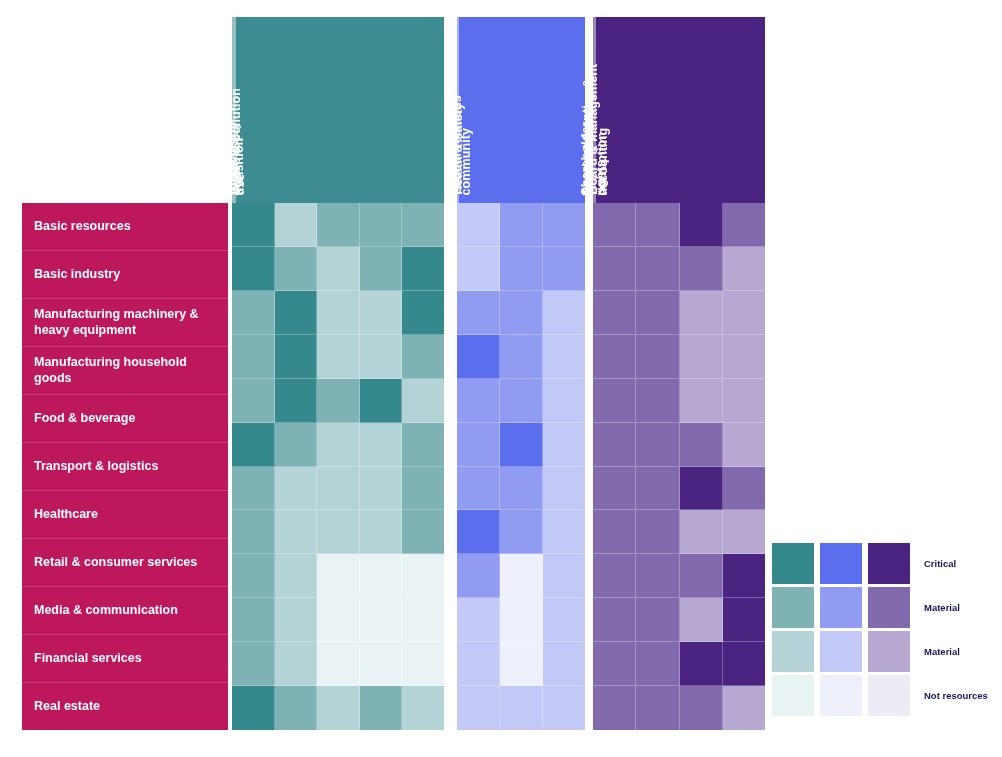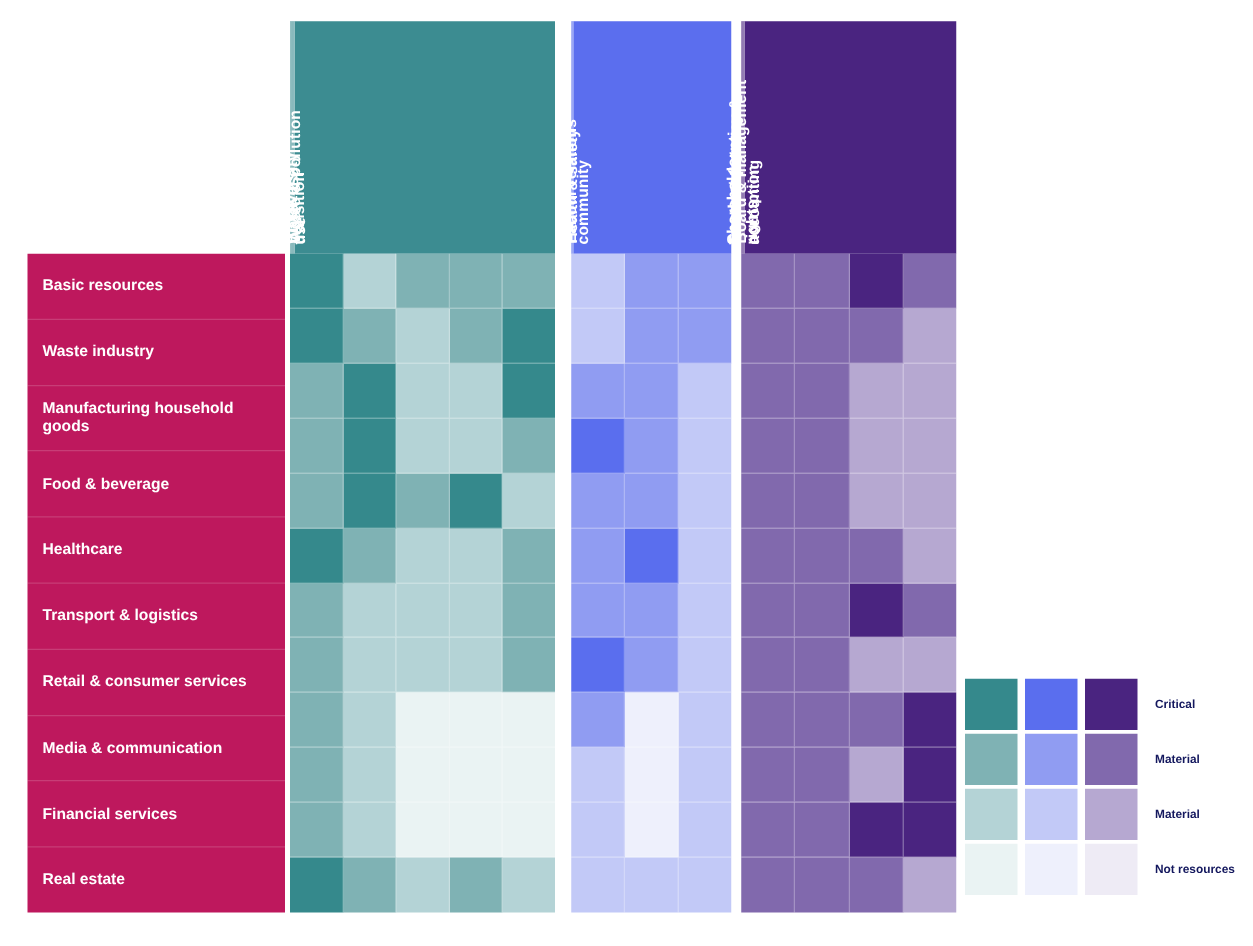--- a/index.html
+++ b/index.html
@@ -173,33 +173,36 @@
       <div class="hdr-cell">
         <span class="vtxt two-line">Tax transparency &amp;<br>accounting</span>
       </div>
     </div>
 
   <div id="rowlabels">
       <div class="rowlabel">
         <span>Basic resources</span>
       </div>
       <div class="rowlabel">
-        <span>Waste industry</span>
+        <span>Basic industry</span>
+      </div>
+      <div class="rowlabel">
+        <span>Manufacturing machinery &amp; heavy equipment</span>
       </div>
       <div class="rowlabel">
         <span>Manufacturing household goods</span>
       </div>
       <div class="rowlabel">
         <span>Food &amp; beverage</span>
       </div>
       <div class="rowlabel">
+        <span>Transport &amp; logistics</span>
+      </div>
+      <div class="rowlabel">
         <span>Healthcare</span>
-      </div>
-      <div class="rowlabel">
-        <span>Transport &amp; logistics</span>
       </div>
       <div class="rowlabel">
         <span>Retail &amp; consumer services</span>
       </div>
       <div class="rowlabel">
         <span>Media &amp; communication</span>
       </div>
       <div class="rowlabel">
         <span>Financial services</span>
       </div>

